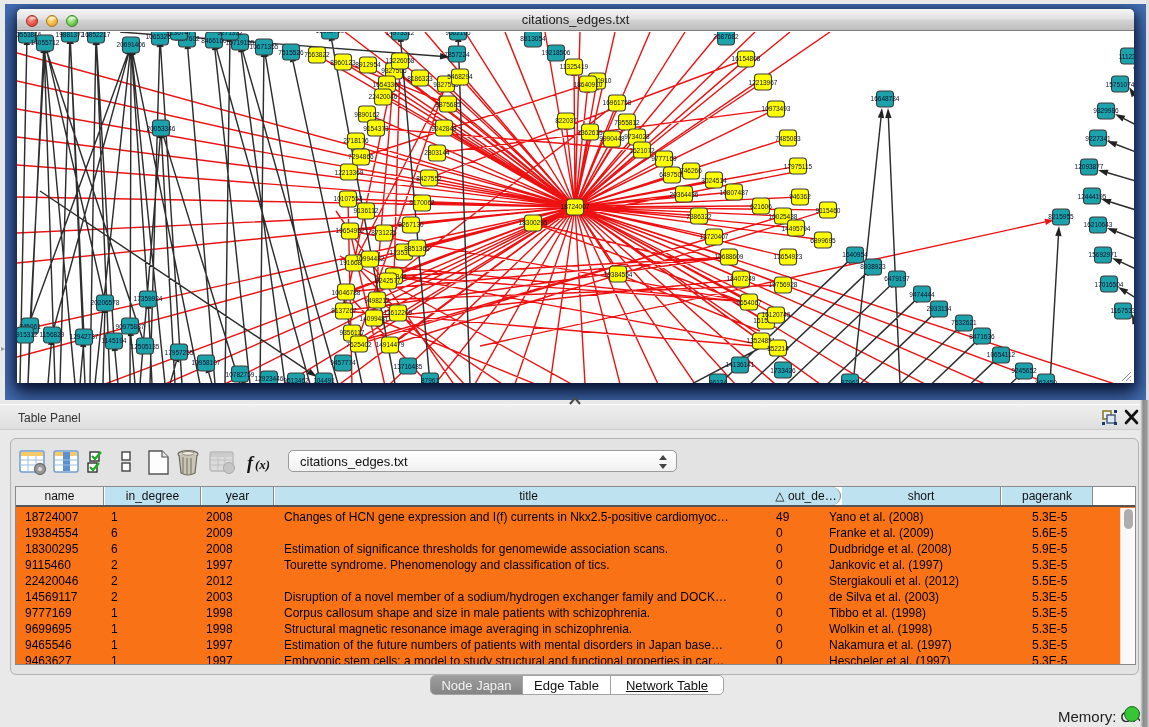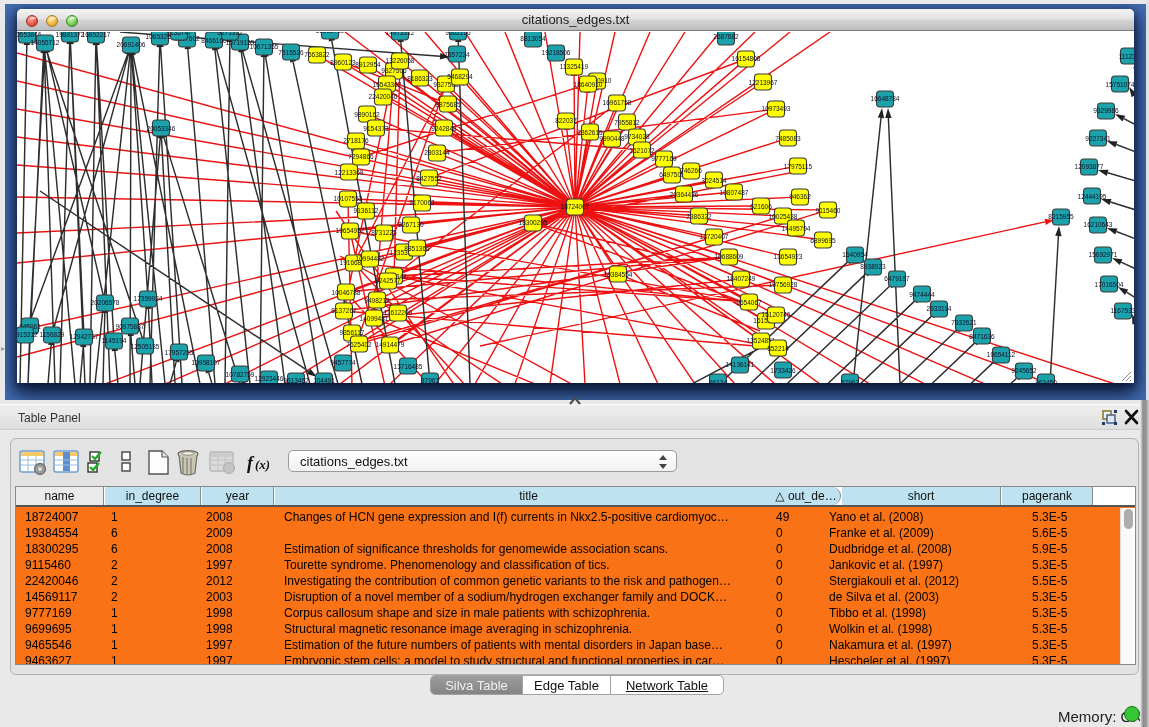--- a/index.html
+++ b/index.html
@@ -670,21 +670,20 @@
         <div class="c3">1997</div>
         <div class="c4">Tourette syndrome. Phenomenology and classification of tics.</div>
         <div class="c5">0</div>
         <div class="c6">Jankovic et al. (1997)</div>
         <div class="c7">5.3E-5</div>
       </div>
 <div class="tr">
         <div class="c1">22420046</div>
         <div class="c2">2</div>
         <div class="c3">2012</div>
-        <div class="c4">Investigating the contribution of common genetic variants to the risk and pathogen…</div>
         <div class="c5">0</div>
         <div class="c6">Stergiakouli et al. (2012)</div>
         <div class="c7">5.5E-5</div>
       </div>
 <div class="tr">
         <div class="c1">14569117</div>
         <div class="c2">2</div>
         <div class="c3">2003</div>
         <div class="c4">Disruption of a novel member of a sodium/hydrogen exchanger family and DOCK…</div>
         <div class="c5">0</div>
@@ -726,18 +725,18 @@
         <div class="c5">0</div>
         <div class="c6">Hescheler et al. (1997)</div>
         <div class="c7">5.3E-5</div>
       </div>
     </div>
   <div id="vscroll">
       <div id="vthumb"></div>
     </div>
 </div>
 <div id="tabs">
-  <div class="sel" style="width:92px">Silva Table</div>
+  <div class="sel" style="width:92px">Node Japan</div>
   <div style="width:88px">Edge Table</div>
   <div style="width:112px">Network Table</div>
 </div>
 <div id="mem">Memory: OK</div>
 <div id="memdot"></div>
 <div id="rstrip"></div>
 </body></html>

